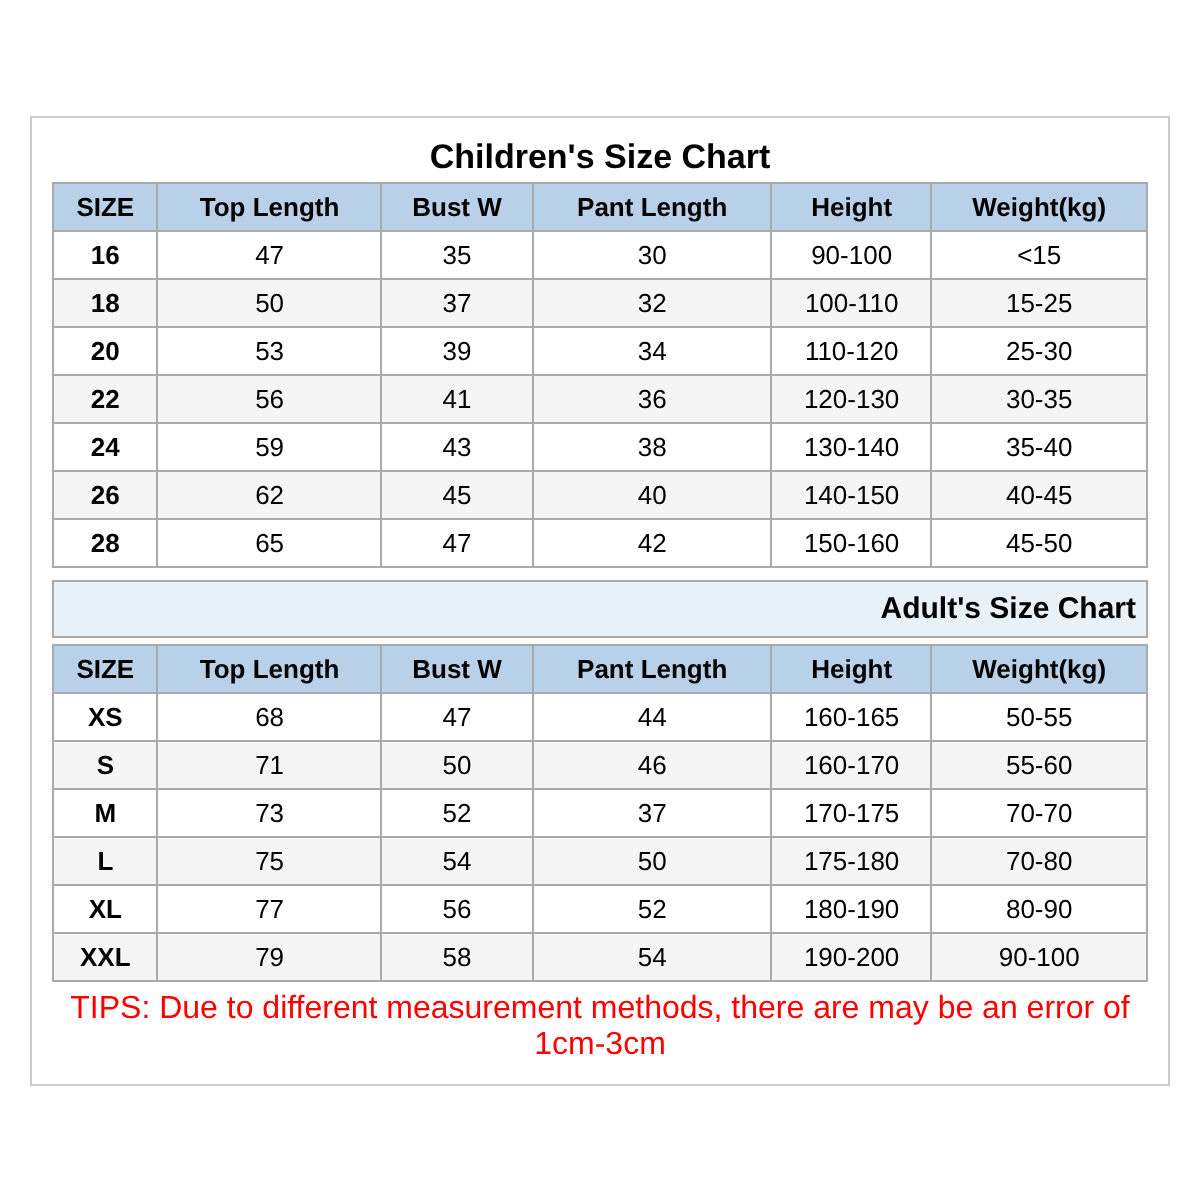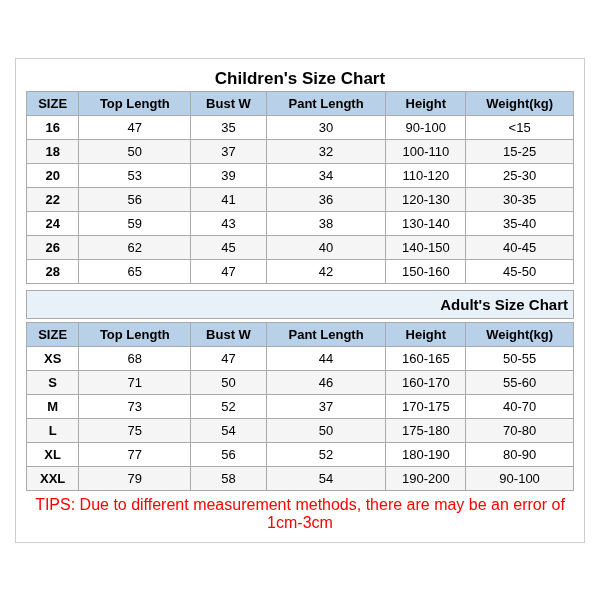--- a/index.html
+++ b/index.html
@@ -177,21 +177,21 @@
       <td>46</td>
       <td>160-170</td>
       <td>55-60</td>
     </tr>
         <tr>
       <td class="size-cell">M</td>
       <td>73</td>
       <td>52</td>
       <td>37</td>
       <td>170-175</td>
-      <td>40-70</td>
+      <td>70-70</td>
     </tr>
         <tr>
       <td class="size-cell">L</td>
       <td>75</td>
       <td>54</td>
       <td>50</td>
       <td>175-180</td>
       <td>70-80</td>
     </tr>
         <tr>

